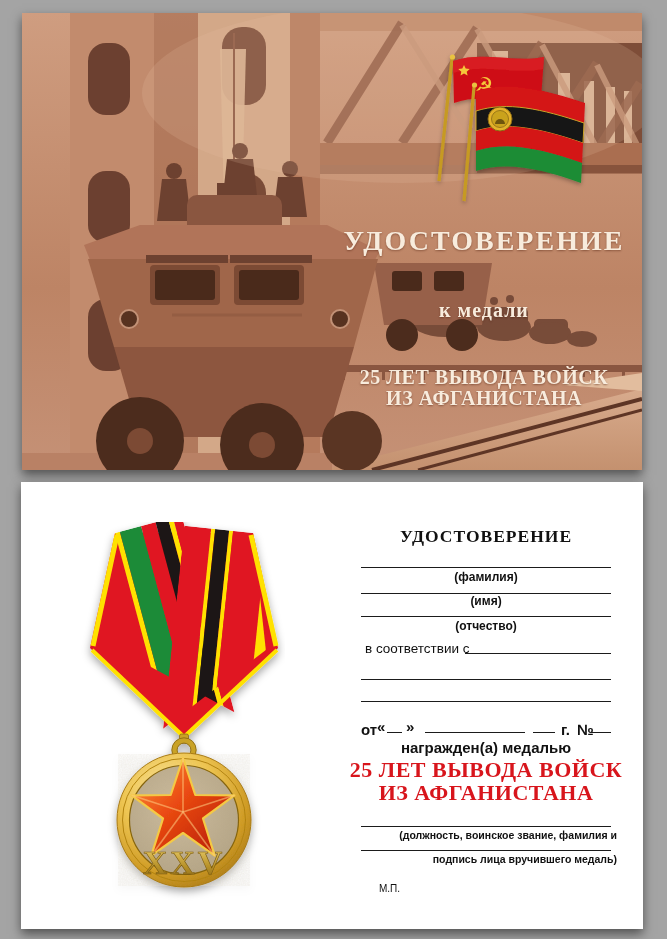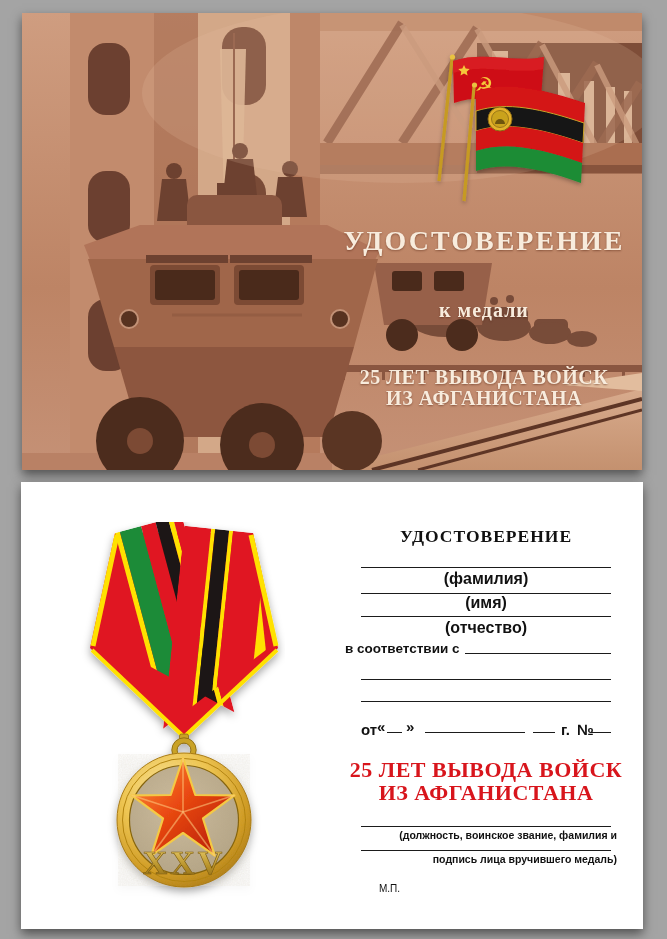--- a/index.html
+++ b/index.html
@@ -15,25 +15,25 @@
       text-shadow:0 1px 2px rgba(70,25,8,.45)}
   #cover-title{top:212px;font-size:28px;letter-spacing:2px}
   #cover-subtitle{top:286px;font-size:20px;letter-spacing:1px}
   #cover-medal{top:354px;font-size:20px;line-height:21px;letter-spacing:.5px}
   #medal-svg{position:absolute;left:24px;top:40px}
   #cert-title{position:absolute;left:330px;top:44px;width:270px;text-align:center;
       font-family:"Liberation Serif",serif;font-weight:bold;font-size:17.5px;
       letter-spacing:1px}
   .ln{position:absolute;height:0;border-top:1.4px solid #1b1b1b}
   .flabel{position:absolute;left:340px;width:250px;text-align:center;
-      font-size:16px;font-weight:bold}
+      font-size:12px;font-weight:bold}
   .slabel{position:absolute;left:334px;width:262px;text-align:right;
       font-size:10.5px;font-weight:bold}
   .dtxt{position:absolute;top:239px;font-size:15px;font-weight:bold}
-  #accordance{position:absolute;left:324px;top:159px;font-size:13.5px;font-weight:bold}
+  #accordance{position:absolute;left:344px;top:159px;font-size:13.5px;font-weight:normal}
   #awarded{position:absolute;left:334px;top:257px;width:262px;text-align:center;
       font-size:15px;font-weight:bold}
   #medal-title{position:absolute;left:318px;top:276px;width:294px;text-align:center;
       color:#d8151c;font-family:"Liberation Serif",serif;font-weight:bold;
       font-size:22px;line-height:23px;letter-spacing:.5px}
   #seal{position:absolute;left:358px;top:401px;font-size:10px}
 </style>
 </head>
 <body>
 
@@ -314,20 +314,21 @@
   <span class="dtxt" style="left:340px">от</span>
   <span class="dtxt" style="left:356px;top:236px">«</span>
   <div class="ln" style="left:366px;top:250px;width:15px"></div>
   <span class="dtxt" style="left:385px;top:236px">»</span>
   <div class="ln" style="left:404px;top:250px;width:100px"></div>
   <div class="ln" style="left:512px;top:250px;width:22px"></div>
   <span class="dtxt" style="left:540px">г.</span>
   <span class="dtxt" style="left:556px">№</span>
   <div class="ln" style="left:570px;top:250px;width:20px"></div>
 
+  <div id="awarded">награжден(а) медалью</div>
 
   <div id="medal-title">
     <div>25 ЛЕТ ВЫВОДА ВОЙСК</div>
     <div>ИЗ АФГАНИСТАНА</div>
   </div>
 
   <div class="ln" style="left:340px;top:344px;width:250px"></div>
   <div class="slabel" style="top:347px">(должность, воинское звание, фамилия и</div>
 
   <div class="ln" style="left:340px;top:368px;width:250px"></div>

